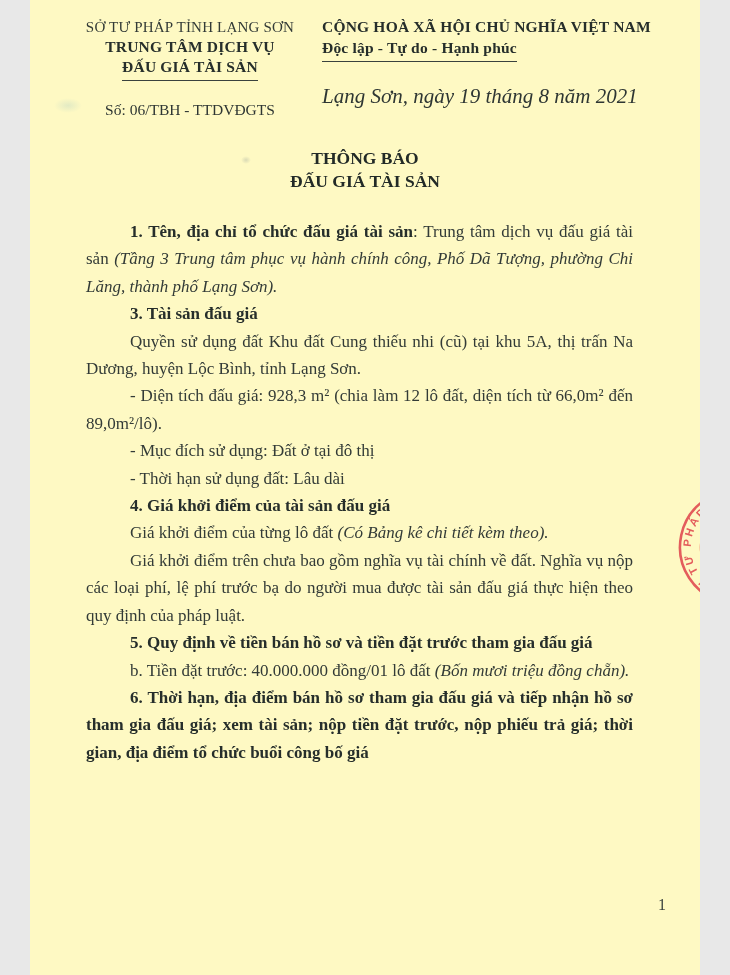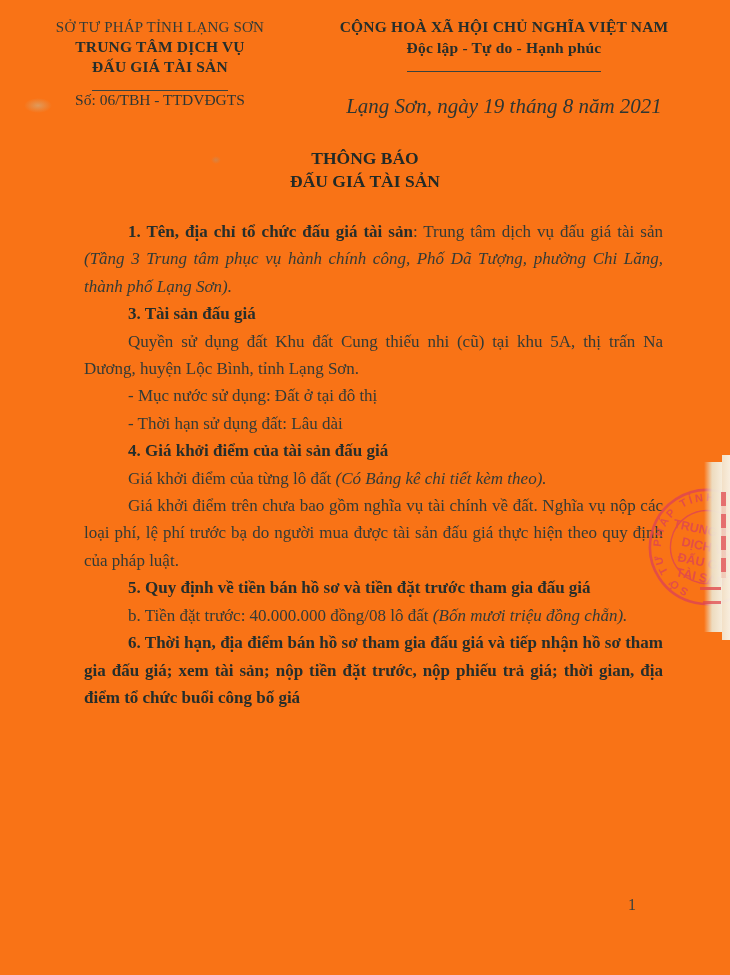--- a/index.html
+++ b/index.html
@@ -1,37 +1,37 @@
 <!DOCTYPE html>
 <html><head>
 <meta charset="utf-8">
 <style>
   html,body { margin:0; padding:0; background:#e8e8e8; }
   .page {
-    position:relative; width:730px; height:975px; margin:0 auto;
-    background:#f97316; overflow:hidden;
+    position:relative; width:670px; height:975px; margin:0 auto;
+    background:#fef9c3; overflow:hidden;
     font-family:"Liberation Serif","DejaVu Serif",serif;
     color:#333b37;
   }
   
   .doc-header { display:flex; padding-top:17px; }
   .header-left { width:292px; text-align:center; padding-left:28px; box-sizing:border-box; }
-  .header-right { flex:1; text-align:center; padding-right:14px; }
+  .header-right { flex:1; padding-right:14px; }
   .h-line { font-size:15px; line-height:20px; letter-spacing:.2px; }
   .h-line.bold { font-weight:bold; font-size:15.5px; color:#262e2b; }
-  .und { display:inline-block; border-bottom:1.6px solid #3a423e; padding-bottom:13px; }
-  .doc-number { margin-top:0; font-size:15.5px; color:#2e3633; }
+  .und { display:inline-block; border-bottom:1.6px solid #3a423e; padding-bottom:3px; }
+  .doc-number { margin-top:20px; font-size:15.5px; color:#2e3633; }
   .motto { margin-top:1px; }
   .dateline { margin-top:22px; font-style:italic; font-size:21px; color:#2e3633; }
   
   .doc-title { margin:28px 0 0 0; text-align:center; font-weight:bold;
     font-size:17.5px; line-height:23px; color:#222a27; }
   
   .doc-body { margin-top:25px; padding:0 67px 0 56px; font-size:17px;
-    line-height:27.4px; text-align:justify;margin-left:28px; }
+    line-height:27.4px; text-align:justify; }
   .doc-body p { margin:0; text-indent:44px; }
   .lead { font-weight:bold; color:#262e2b; }
   .it { font-style:italic; }
   .bold-par { font-weight:bold; color:#262e2b; }
   
   .page-num { position:absolute; left:628px; top:896px; font-size:16px; color:#3a423e; }
   
   .stamp { position:absolute; left:643px; top:485px; width:150px; height:130px; }
   .stamp text, .stamp textPath { font-family:"Liberation Sans","DejaVu Sans",sans-serif; }
   .fold {
@@ -71,27 +71,28 @@
 
   <div class="doc-title">
     <div>THÔNG BÁO</div>
     <div>ĐẤU GIÁ TÀI SẢN</div>
   </div>
 
   <div class="doc-body">
     <p><span class="lead">1. Tên, địa chỉ tổ chức đấu giá tài sản</span><span>: Trung tâm dịch vụ đấu giá tài sản </span><span class="it">(Tầng 3 Trung tâm phục vụ hành chính công, Phố Dã Tượng, phường Chi Lăng, thành phố Lạng Sơn).</span></p>
     <p class="bold-par">3. Tài sản đấu giá</p>
     <p>Quyền sử dụng đất Khu đất Cung thiếu nhi (cũ) tại khu 5A, thị trấn Na Dương, huyện Lộc Bình, tỉnh Lạng Sơn.</p>
-    <p>- Mục nước sử dụng: Đất ở tại đô thị</p>
+    <p>- Diện tích đấu giá: 928,3 m² (chia làm 12 lô đất, diện tích từ 66,0m² đến 89,0m²/lô).</p>
+    <p>- Mục đích sử dụng: Đất ở tại đô thị</p>
     <p>- Thời hạn sử dụng đất: Lâu dài</p>
     <p class="bold-par">4. Giá khởi điểm của tài sản đấu giá</p>
     <p><span>Giá khởi điểm của từng lô đất </span><span class="it">(Có Bảng kê chi tiết kèm theo).</span></p>
     <p>Giá khởi điểm trên chưa bao gồm nghĩa vụ tài chính về đất. Nghĩa vụ nộp các loại phí, lệ phí trước bạ do người mua được tài sản đấu giá thực hiện theo quy định của pháp luật.</p>
     <p class="bold-par">5. Quy định về tiền bán hồ sơ và tiền đặt trước tham gia đấu giá</p>
-    <p><span>b. Tiền đặt trước: 40.000.000 đồng/08 lô đất </span><span class="it">(Bốn mươi triệu đồng chẵn).</span></p>
+    <p><span>b. Tiền đặt trước: 40.000.000 đồng/01 lô đất </span><span class="it">(Bốn mươi triệu đồng chẵn).</span></p>
     <p class="bold-par">6. Thời hạn, địa điểm bán hồ sơ tham gia đấu giá và tiếp nhận hồ sơ tham gia đấu giá; xem tài sản; nộp tiền đặt trước, nộp phiếu trả giá; thời gian, địa điểm tổ chức buổi công bố giá</p>
   </div>
 
   <svg class="stamp" viewBox="0 0 150 130" xmlns="http://www.w3.org/2000/svg" xmlns:xlink="http://www.w3.org/1999/xlink">
     <g transform="rotate(12 64 62)" opacity="0.88">
       <circle cx="64" cy="62" r="57" fill="none" stroke="#e0484e" stroke-width="2.6"></circle>
       <circle cx="64" cy="62" r="36.5" fill="none" stroke="#e0484e" stroke-width="1.4"></circle>
       <path id="sealArc" d="M 64 108 A 46 46 0 0 1 18 62 A 46 46 0 0 1 64 16" fill="none"></path>
       <text font-size="11" font-weight="bold" fill="#e0484e" letter-spacing="2.5">
         <textPath href="#sealArc" xlink:href="#sealArc" startOffset="6%">SỞ TƯ PHÁP TỈNH</textPath>

